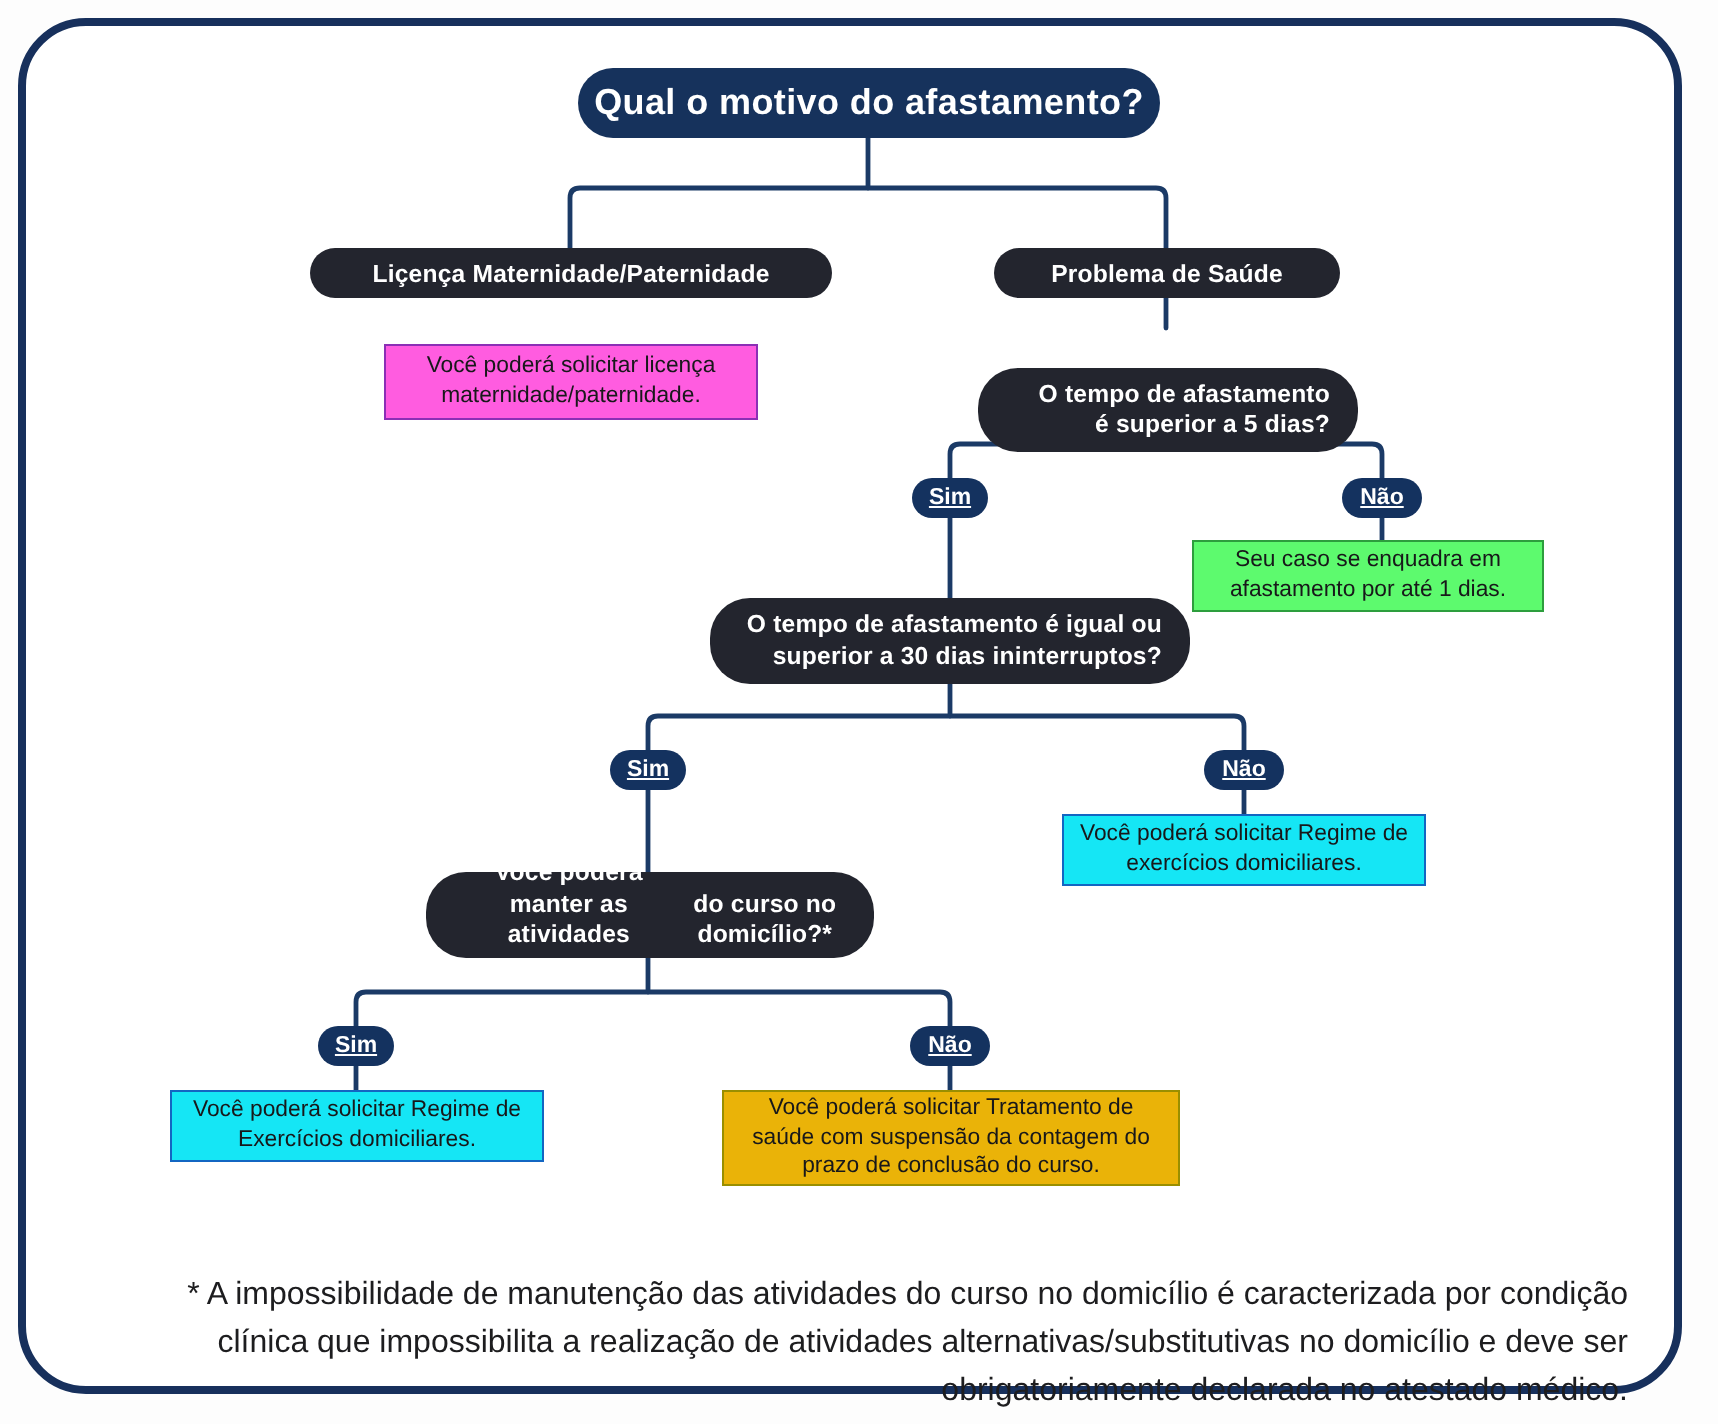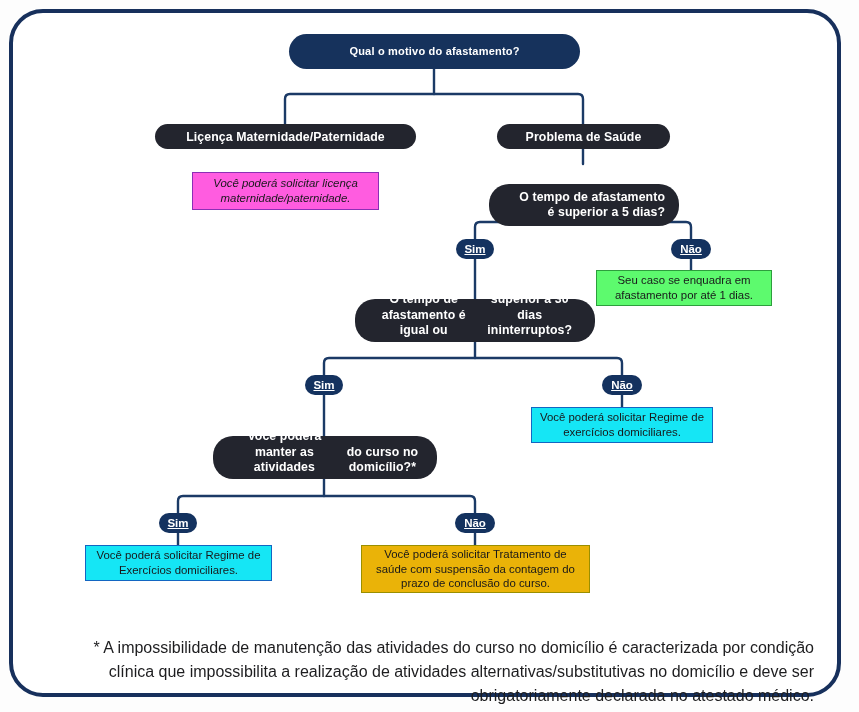--- a/index.html
+++ b/index.html
@@ -40,21 +40,21 @@
     box-sizing:border-box;
     display:flex;align-items:center;justify-content:center;
     text-align:center;
     line-height:1.24;
   }
   .title-node{
     background:#16325c;
     color:#ffffff;
     border-radius:22px;
     font-weight:bold;
-    font-size:11px;
+    font-size:18px;
     letter-spacing:.2px;
   }
   .dark-node{
     background:#23252e;
     color:#ffffff;
     border-radius:20px;
     font-weight:bold;
     font-size:12.3px;
     letter-spacing:.1px;
     padding:4px 14px;
@@ -146,21 +146,21 @@
 
     <div class="node dark-node" style="left:497px;top:124px;width:173px;height:25px;">
       <span>Problema de Saúde</span>
     </div>
 
     <div class="node dark-node" style="left:489px;top:164px;width:190px;height:42px;flex-direction:column;margin-top:20px;">
       <span>O tempo de afastamento</span>
       <span>é superior a 5 dias?</span>
     </div>
 
-    <div class="node dark-node" style="left:355px;top:299px;width:240px;height:43px;">
+    <div class="node dark-node" style="left:355px;top:299px;width:240px;height:43px;flex-direction:column;">
       <span>O tempo de afastamento é igual ou</span>
       <span>superior a 30 dias ininterruptos?</span>
     </div>
 
     <div class="node dark-node" style="left:213px;top:436px;width:224px;height:43px;">
       <span>Você poderá manter as atividades</span>
       <span>do curso no domicílio?*</span>
     </div>
 
     <div class="pill" style="left:456px;top:239px;width:38px;height:20px;">
@@ -180,21 +180,21 @@
     </div>
 
     <div class="pill" style="left:159px;top:513px;width:38px;height:20px;">
       <span>Sim</span>
     </div>
 
     <div class="pill" style="left:455px;top:513px;width:40px;height:20px;">
       <span>Não</span>
     </div>
 
-    <div class="result res-pink" style="left:192px;top:172px;width:187px;height:38px;font-style:italic;">
+    <div class="result res-pink" style="left:192px;top:172px;width:187px;height:38px;">
       <span>Você poderá solicitar licença maternidade/paternidade.</span>
     </div>
 
     <div class="result res-green" style="left:596px;top:270px;width:176px;height:36px;">
       <span>Seu caso se enquadra em afastamento por até 1 dias.</span>
     </div>
 
     <div class="result res-cyan" style="left:531px;top:407px;width:182px;height:36px;">
       <span>Você poderá solicitar Regime de exercícios domiciliares.</span>
     </div>

